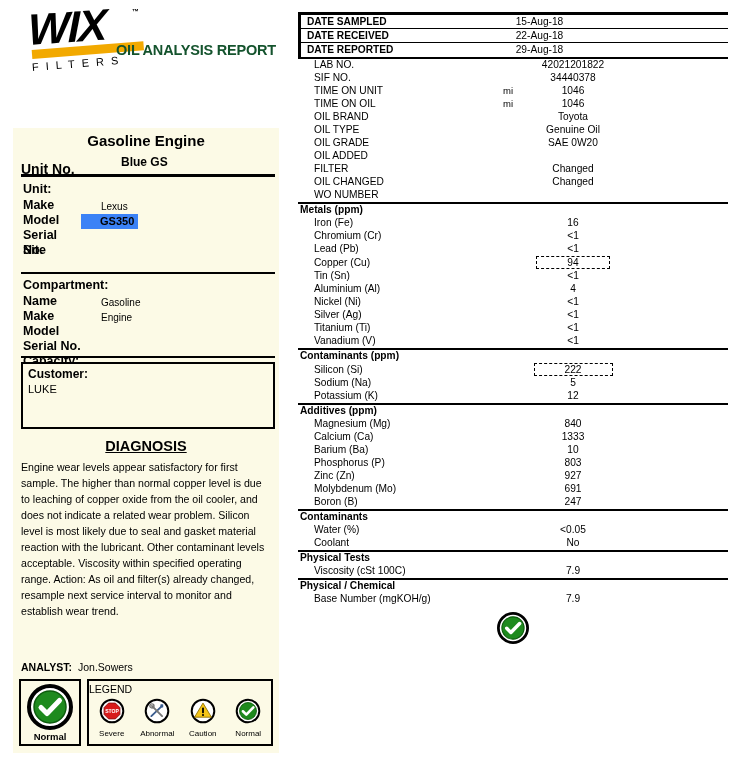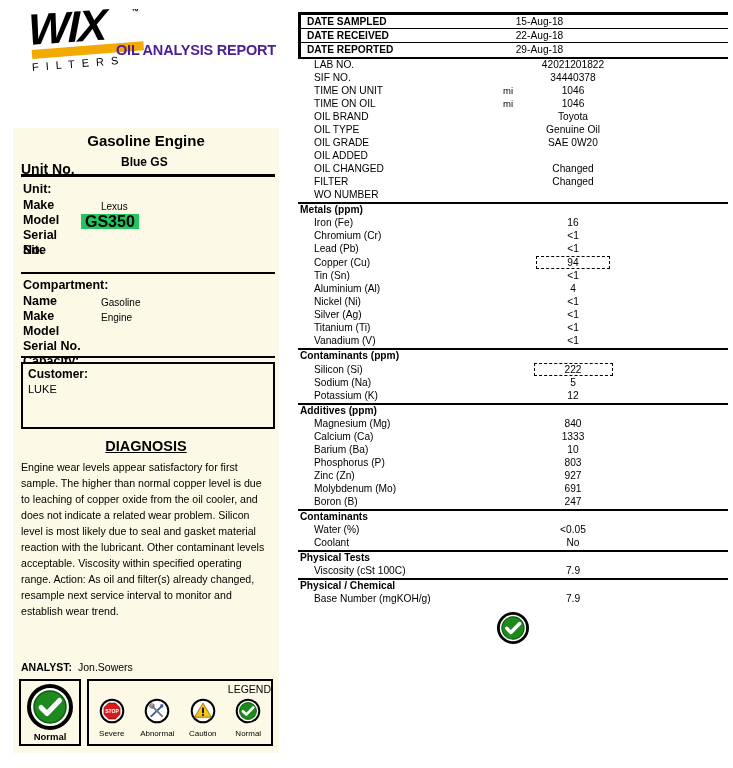--- a/index.html
+++ b/index.html
@@ -71,21 +71,21 @@
     color: #000;
     transform: rotate(-4.5deg);
     transform-origin: left center;
   }
   #report-title {
     position: absolute;
     left: 116px; top: 42px;
     font-size: 14.5px;
     font-weight: bold;
     letter-spacing: -0.2px;
-    color: #4c1d95;
+    color: #14532d;
     white-space: nowrap;
   }
 
   
   #cream-card {
     position: absolute;
     left: 13px; top: 128px;
     width: 266px; height: 625px;
     background: #FCFAE6;
   }
@@ -140,24 +140,24 @@
   }
   .info-key {
     position: absolute; left: 0; top: 0;
     font-size: 12.5px; font-weight: bold;
   }
   .info-val {
     position: absolute; left: 78px; top: 1px;
     font-size: 10px; font-weight: normal;
   }
   .info-val.hl {
-    background: #22c55e;
+    background: #3b82f6;
     font-weight: bold;
-    font-size: 16px;
-    padding: 0 4px 0 4px;
+    font-size: 11px;
+    padding: 0 4px 0 19px;
     left: 58px;
   }
 
   #unit-info { top: 54px; }
   #rule-under-unit { position: absolute; left: 8px; top: 144px; width: 254px; }
   #compartment-info { top: 150px; }
   #rule-under-comp { position: absolute; left: 8px; top: 228px; width: 254px; }
 
   
   #customer-box {
@@ -226,23 +226,22 @@
   }
   #legend-box {
     position: absolute;
     left: 74px; top: 551px;
     width: 186px; height: 67px;
     border: 2px solid #000;
     background: #FCFAE6;
   }
   #legend-title {
     position: absolute; left: 0; top: 2px;
-    width: 100%; text-align: right;
+    width: 100%; text-align: left;
     font-size: 10.5px;
-    padding-left: 6px;
   }
   .legend-items {
     position: absolute; left: 0; top: 17px;
     width: 100%;
     display: flex;
     justify-content: space-around;
     align-items: flex-start;
   }
   .legend-item {
     width: 44px;
@@ -510,27 +509,27 @@
           <td class="v">SAE 0W20</td>
           <td class="blank"></td>
         </tr>
         <tr>
           <td class="k">OIL ADDED</td>
           <td class="u"></td>
           <td class="v"></td>
           <td class="blank"></td>
         </tr>
         <tr>
+          <td class="k">FILTER</td>
+          <td class="u"></td>
+          <td class="v">Changed</td>
+          <td class="blank"></td>
+        </tr>
+        <tr>
           <td class="k">OIL CHANGED</td>
-          <td class="u"></td>
-          <td class="v">Changed</td>
-          <td class="blank"></td>
-        </tr>
-        <tr>
-          <td class="k">FILTER</td>
           <td class="u"></td>
           <td class="v">Changed</td>
           <td class="blank"></td>
         </tr>
         <tr>
           <td class="k">WO NUMBER</td>
           <td class="u"></td>
           <td class="v"></td>
           <td class="blank"></td>
         </tr>

